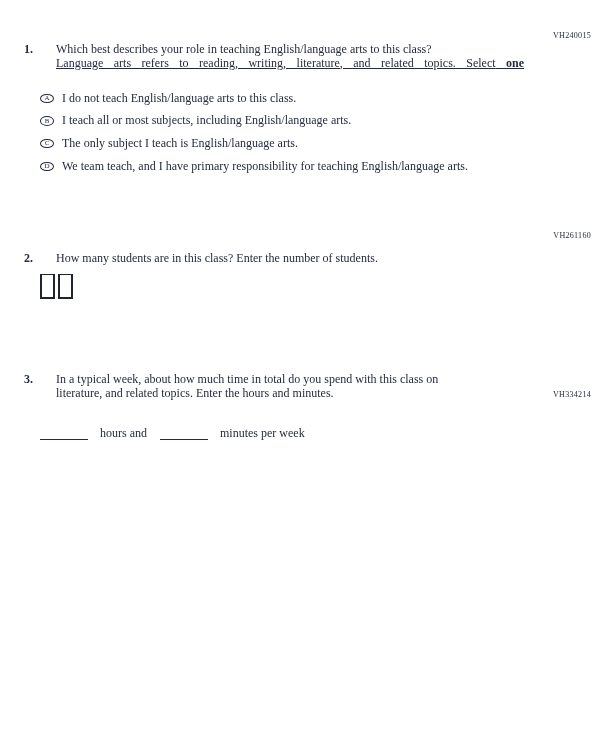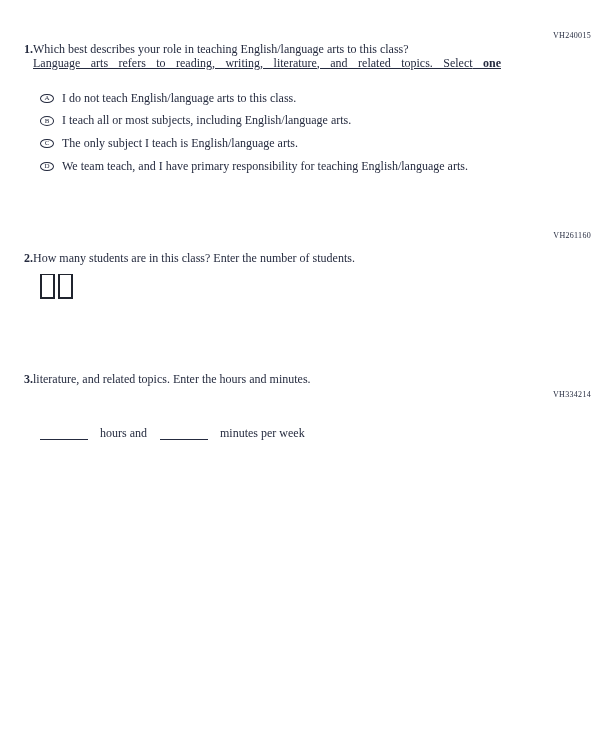--- a/index.html
+++ b/index.html
@@ -38,21 +38,21 @@
   .q2 { top: 252px; width: 484px; }
   .q3 { top: 373px; width: 484px; }
 
   .qnum {
     position: absolute;
     left: 0;
     top: 0;
     font-weight: bold;
   }
   .qtext {
-    margin-left: 9px;
+    margin-left: 32px;
     width: 468px;
   }
   .qline { display: block; }
   .justified {
     text-align: justify;
     text-align-last: justify;
     text-decoration: underline;
   }
 
   .options {
@@ -171,20 +171,21 @@
   </div>
 
   <div class="digit-boxes">
     <div class="digit-box"></div>
     <div class="digit-box"></div>
   </div>
 
   <div class="question q3">
     <span class="qnum">3.</span>
     <div class="qtext">
+      <span class="qline">In a typical week, about how much time in total do you spend with this class on</span>
       <span class="qline">literature, and related topics. Enter the hours and minutes.</span>
     </div>
   </div>
 
   <div class="entry-row">
     <span class="blank"></span>
     <span class="entry-label">hours and</span>
     <span class="blank"></span>
     <span class="entry-label">minutes per week</span>
   </div>

